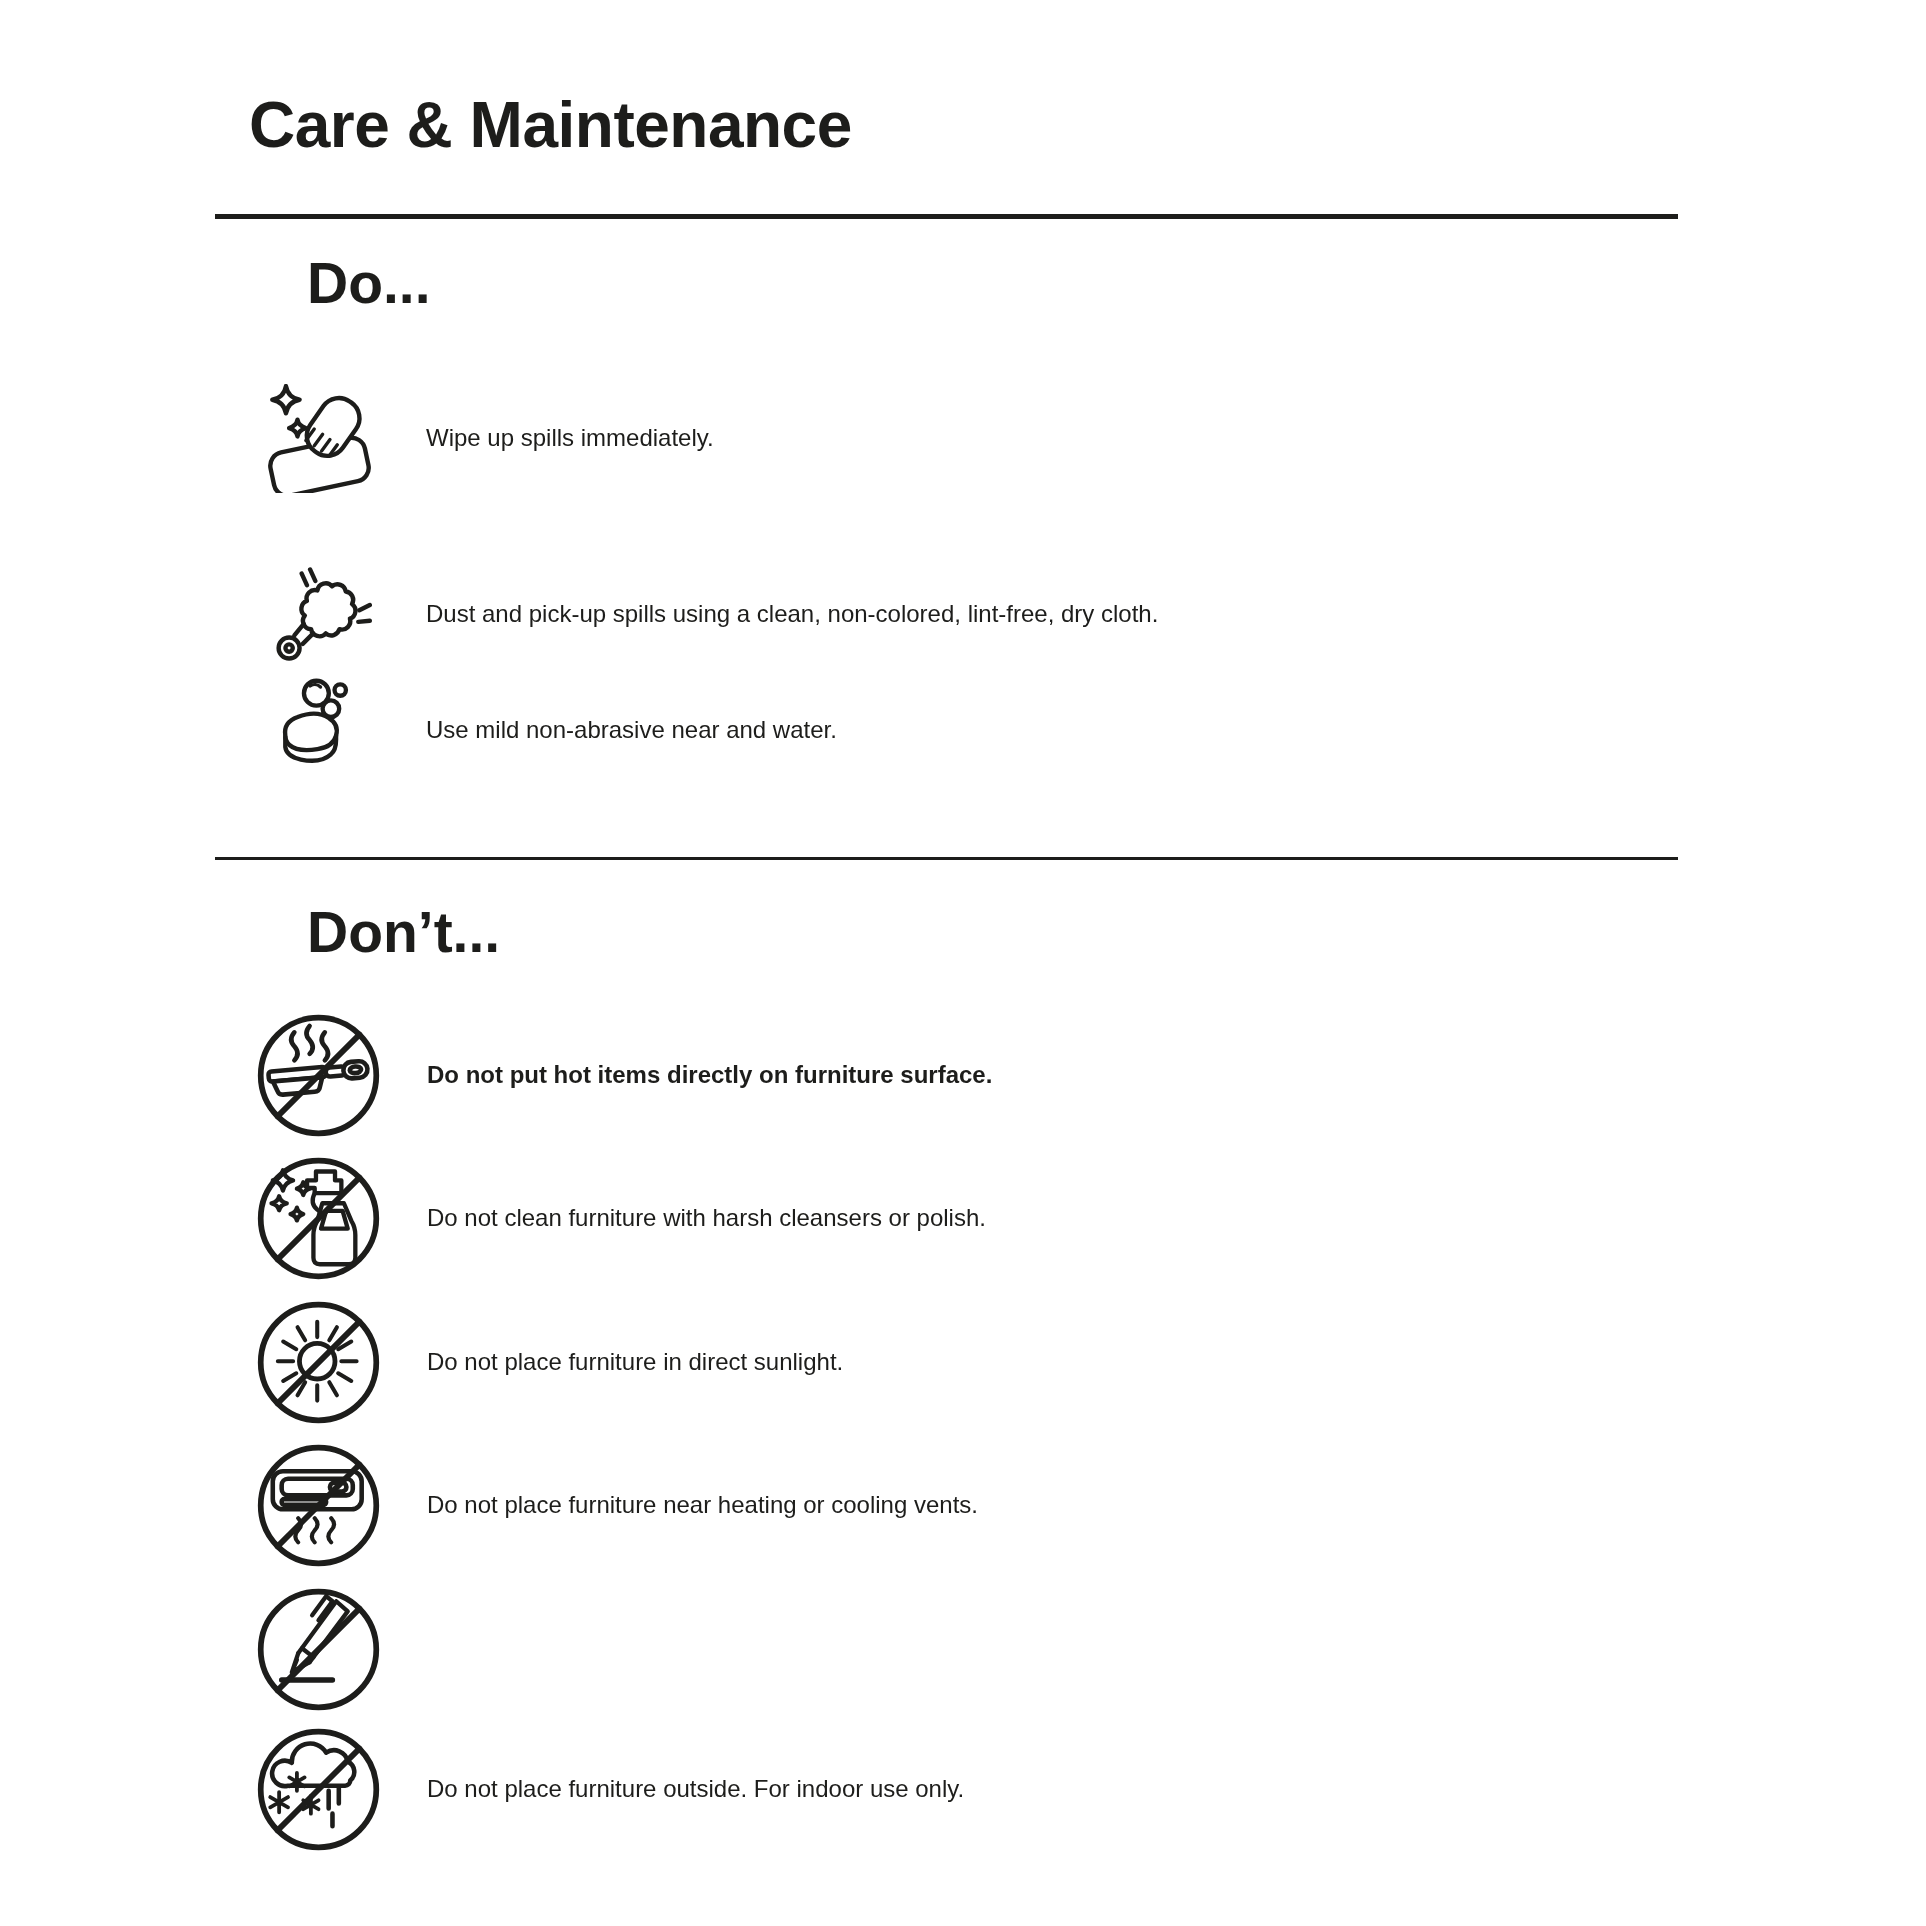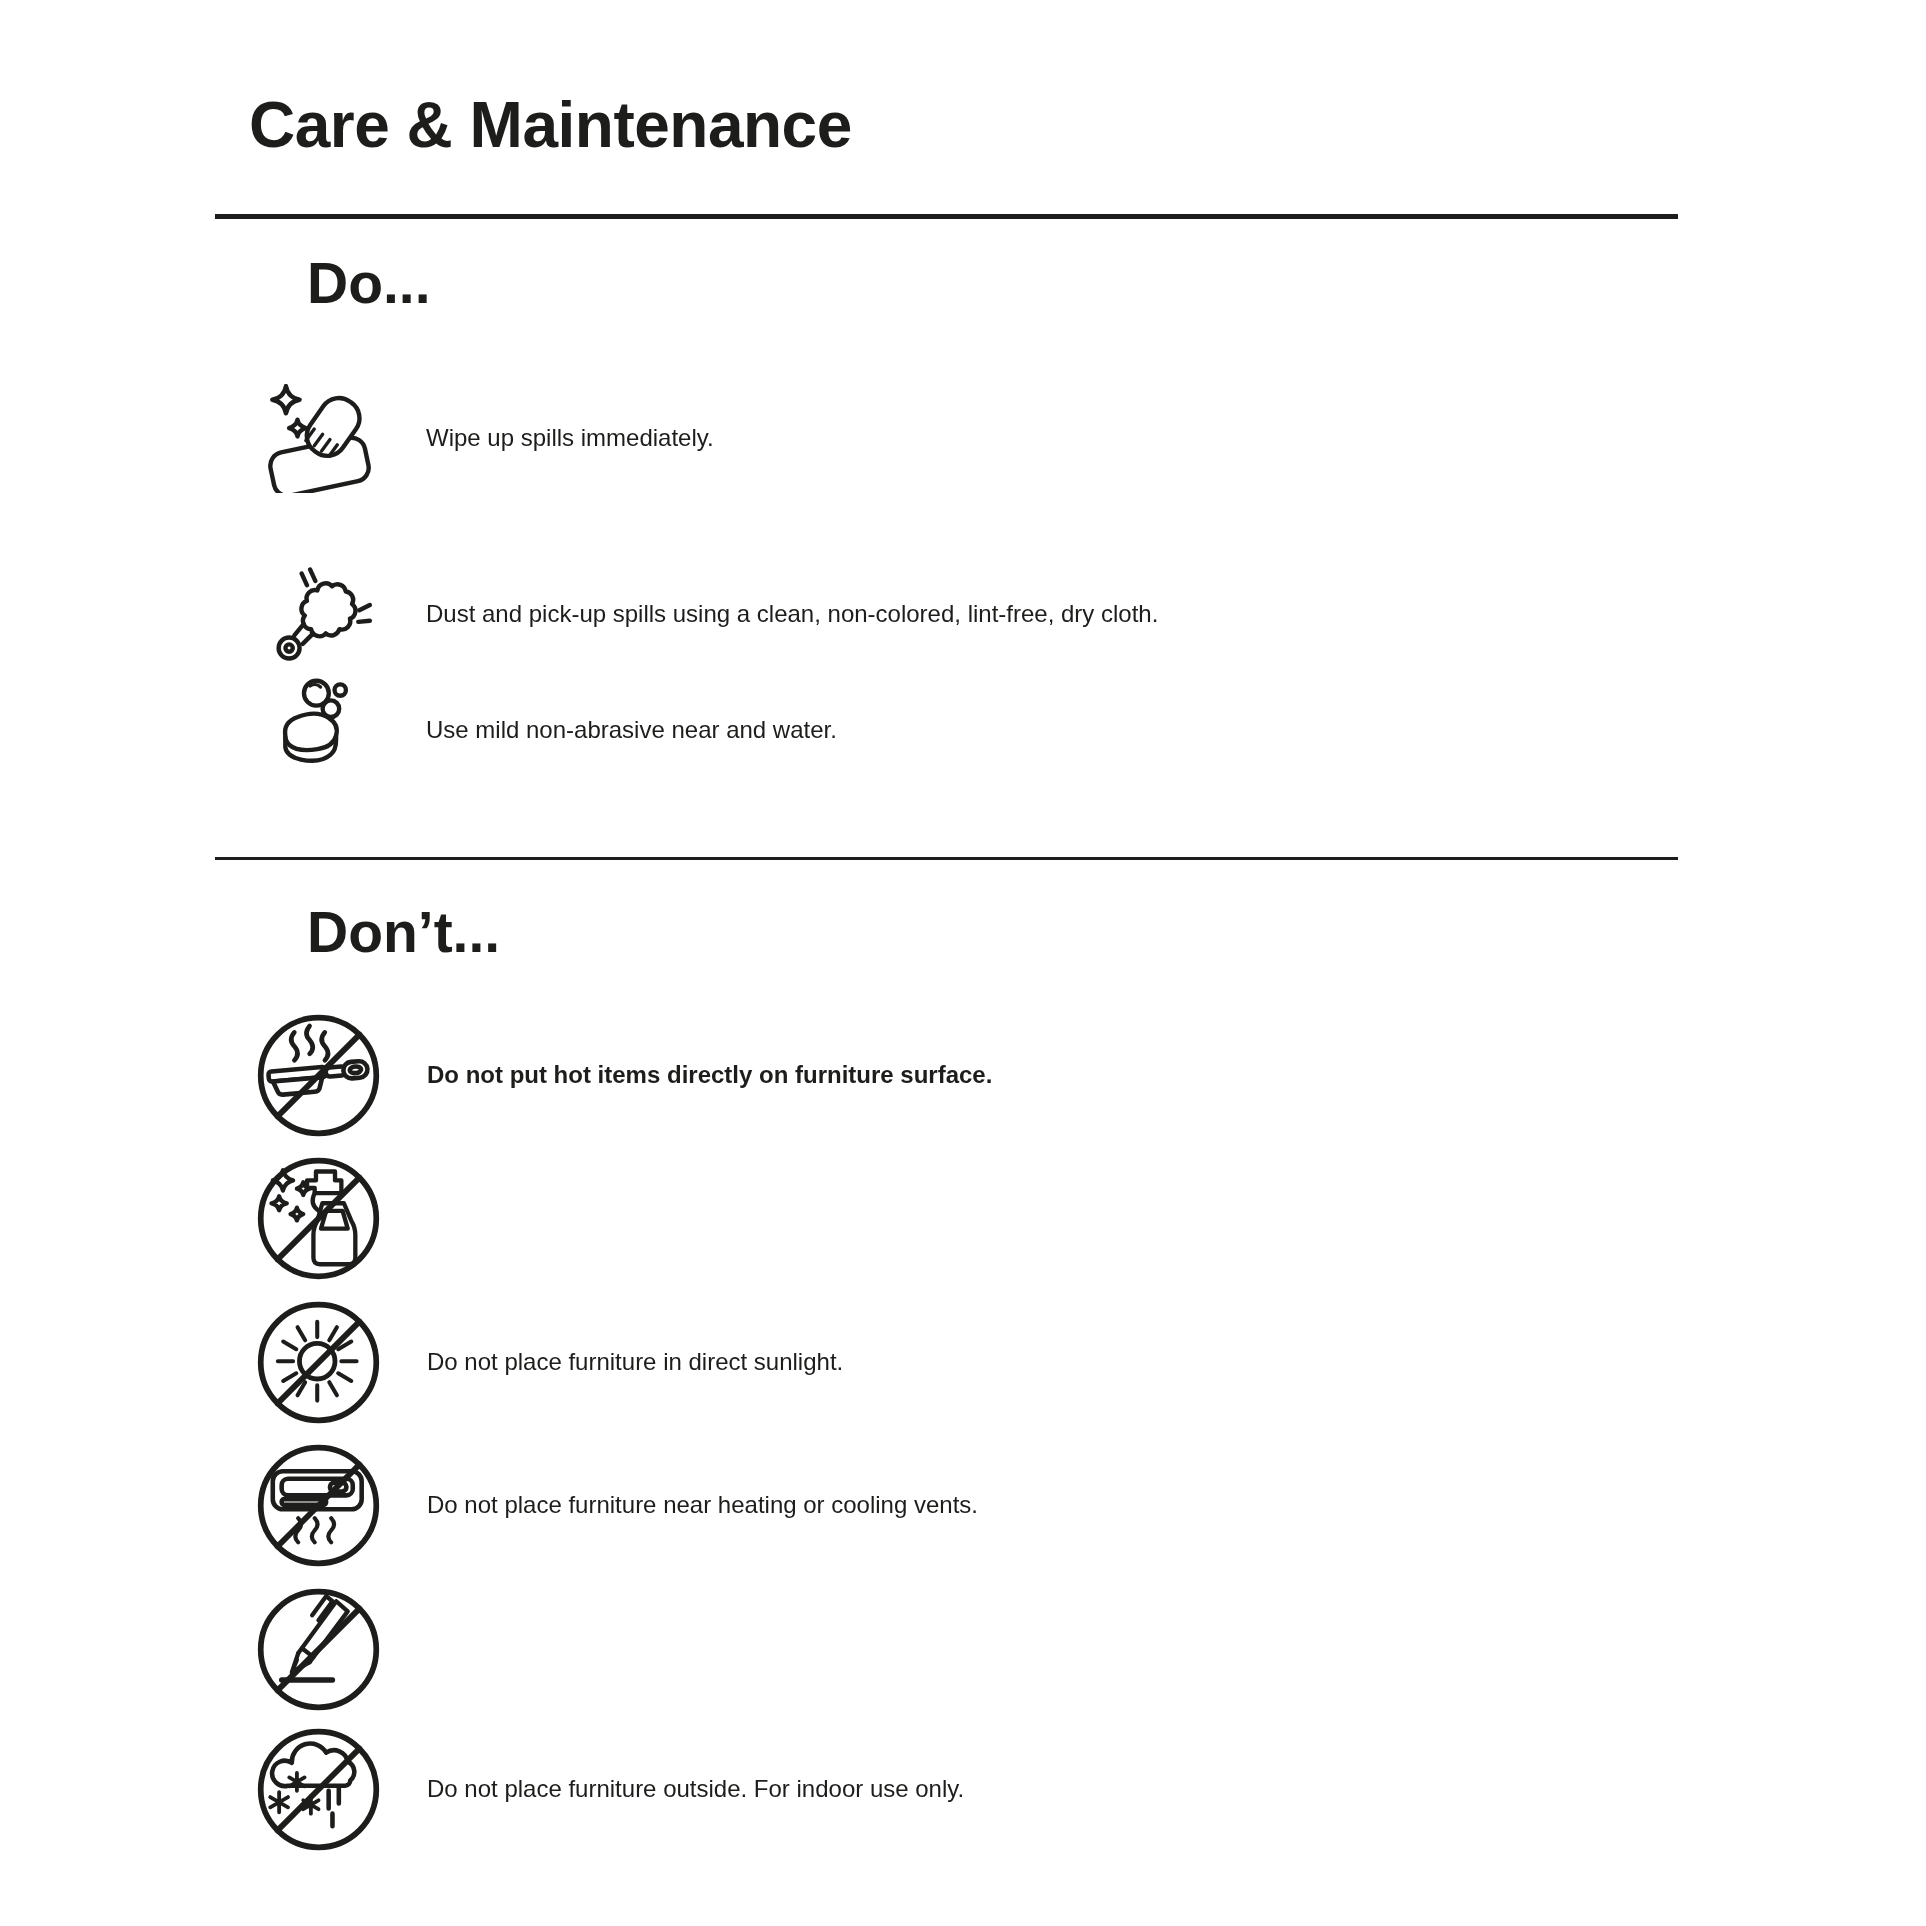--- a/index.html
+++ b/index.html
@@ -126,20 +126,21 @@
         <path d="M19,32.5 Q20,37 25,38 Q20,39 19,43.5 Q18,39 13,38 Q18,37 19,32.5 Z"></path>
         <path d="M33,41.5 Q34,45.5 38,46.5 Q34,47.5 33,51.5 Q32,47.5 28,46.5 Q32,45.5 33,41.5 Z"></path>
         <path class="wf" d="M41,20 h7 v-7 h15 v7 h5 v10 h-21 v-4 h-6 z"></path>
         <path d="M47,30 q-4,8 2,13 l4,3"></path>
         <path class="wf" d="M53,38 H70 L76,52 Q79,57 79,63 V81 Q79,86 74,86 H51 Q46,86 46,81 V63 Q46,57 49,52 Z"></path>
         <path d="M56,44 L52,58 H73 L69,44 Z"></path>
       </g>
       <path d="M17.8,82.2 L82.2,17.8"></path>
     </svg>
   </span>
+  <span class="row-text">Do not clean furniture with harsh cleansers or polish.</span>
 </div>
 
 <div class="row dont-row" id="dont-row-2">
   <span class="icon-cell">
     <svg class="lineart" width="127" height="127" viewBox="0 0 100 100" stroke-width="4.5">
       <circle cx="50" cy="50" r="45.5"></circle>
       <circle cx="49" cy="49" r="14" stroke-width="3.8"></circle>
       <g stroke-width="3.2">
         <path d="M68,49 H80 M65.5,39.5 L75.8,33.5 M58.5,32.5 L64.5,22.2 M49,30 V18 M39.5,32.5 L33.5,22.2 M32.5,39.5 L22.2,33.5 M30,49 H18 M32.5,58.5 L22.2,64.5 M39.5,65.5 L33.5,75.8 M49,68 V80 M58.5,65.5 L64.5,75.8 M65.5,58.5 L75.8,64.5"></path>
       </g>

